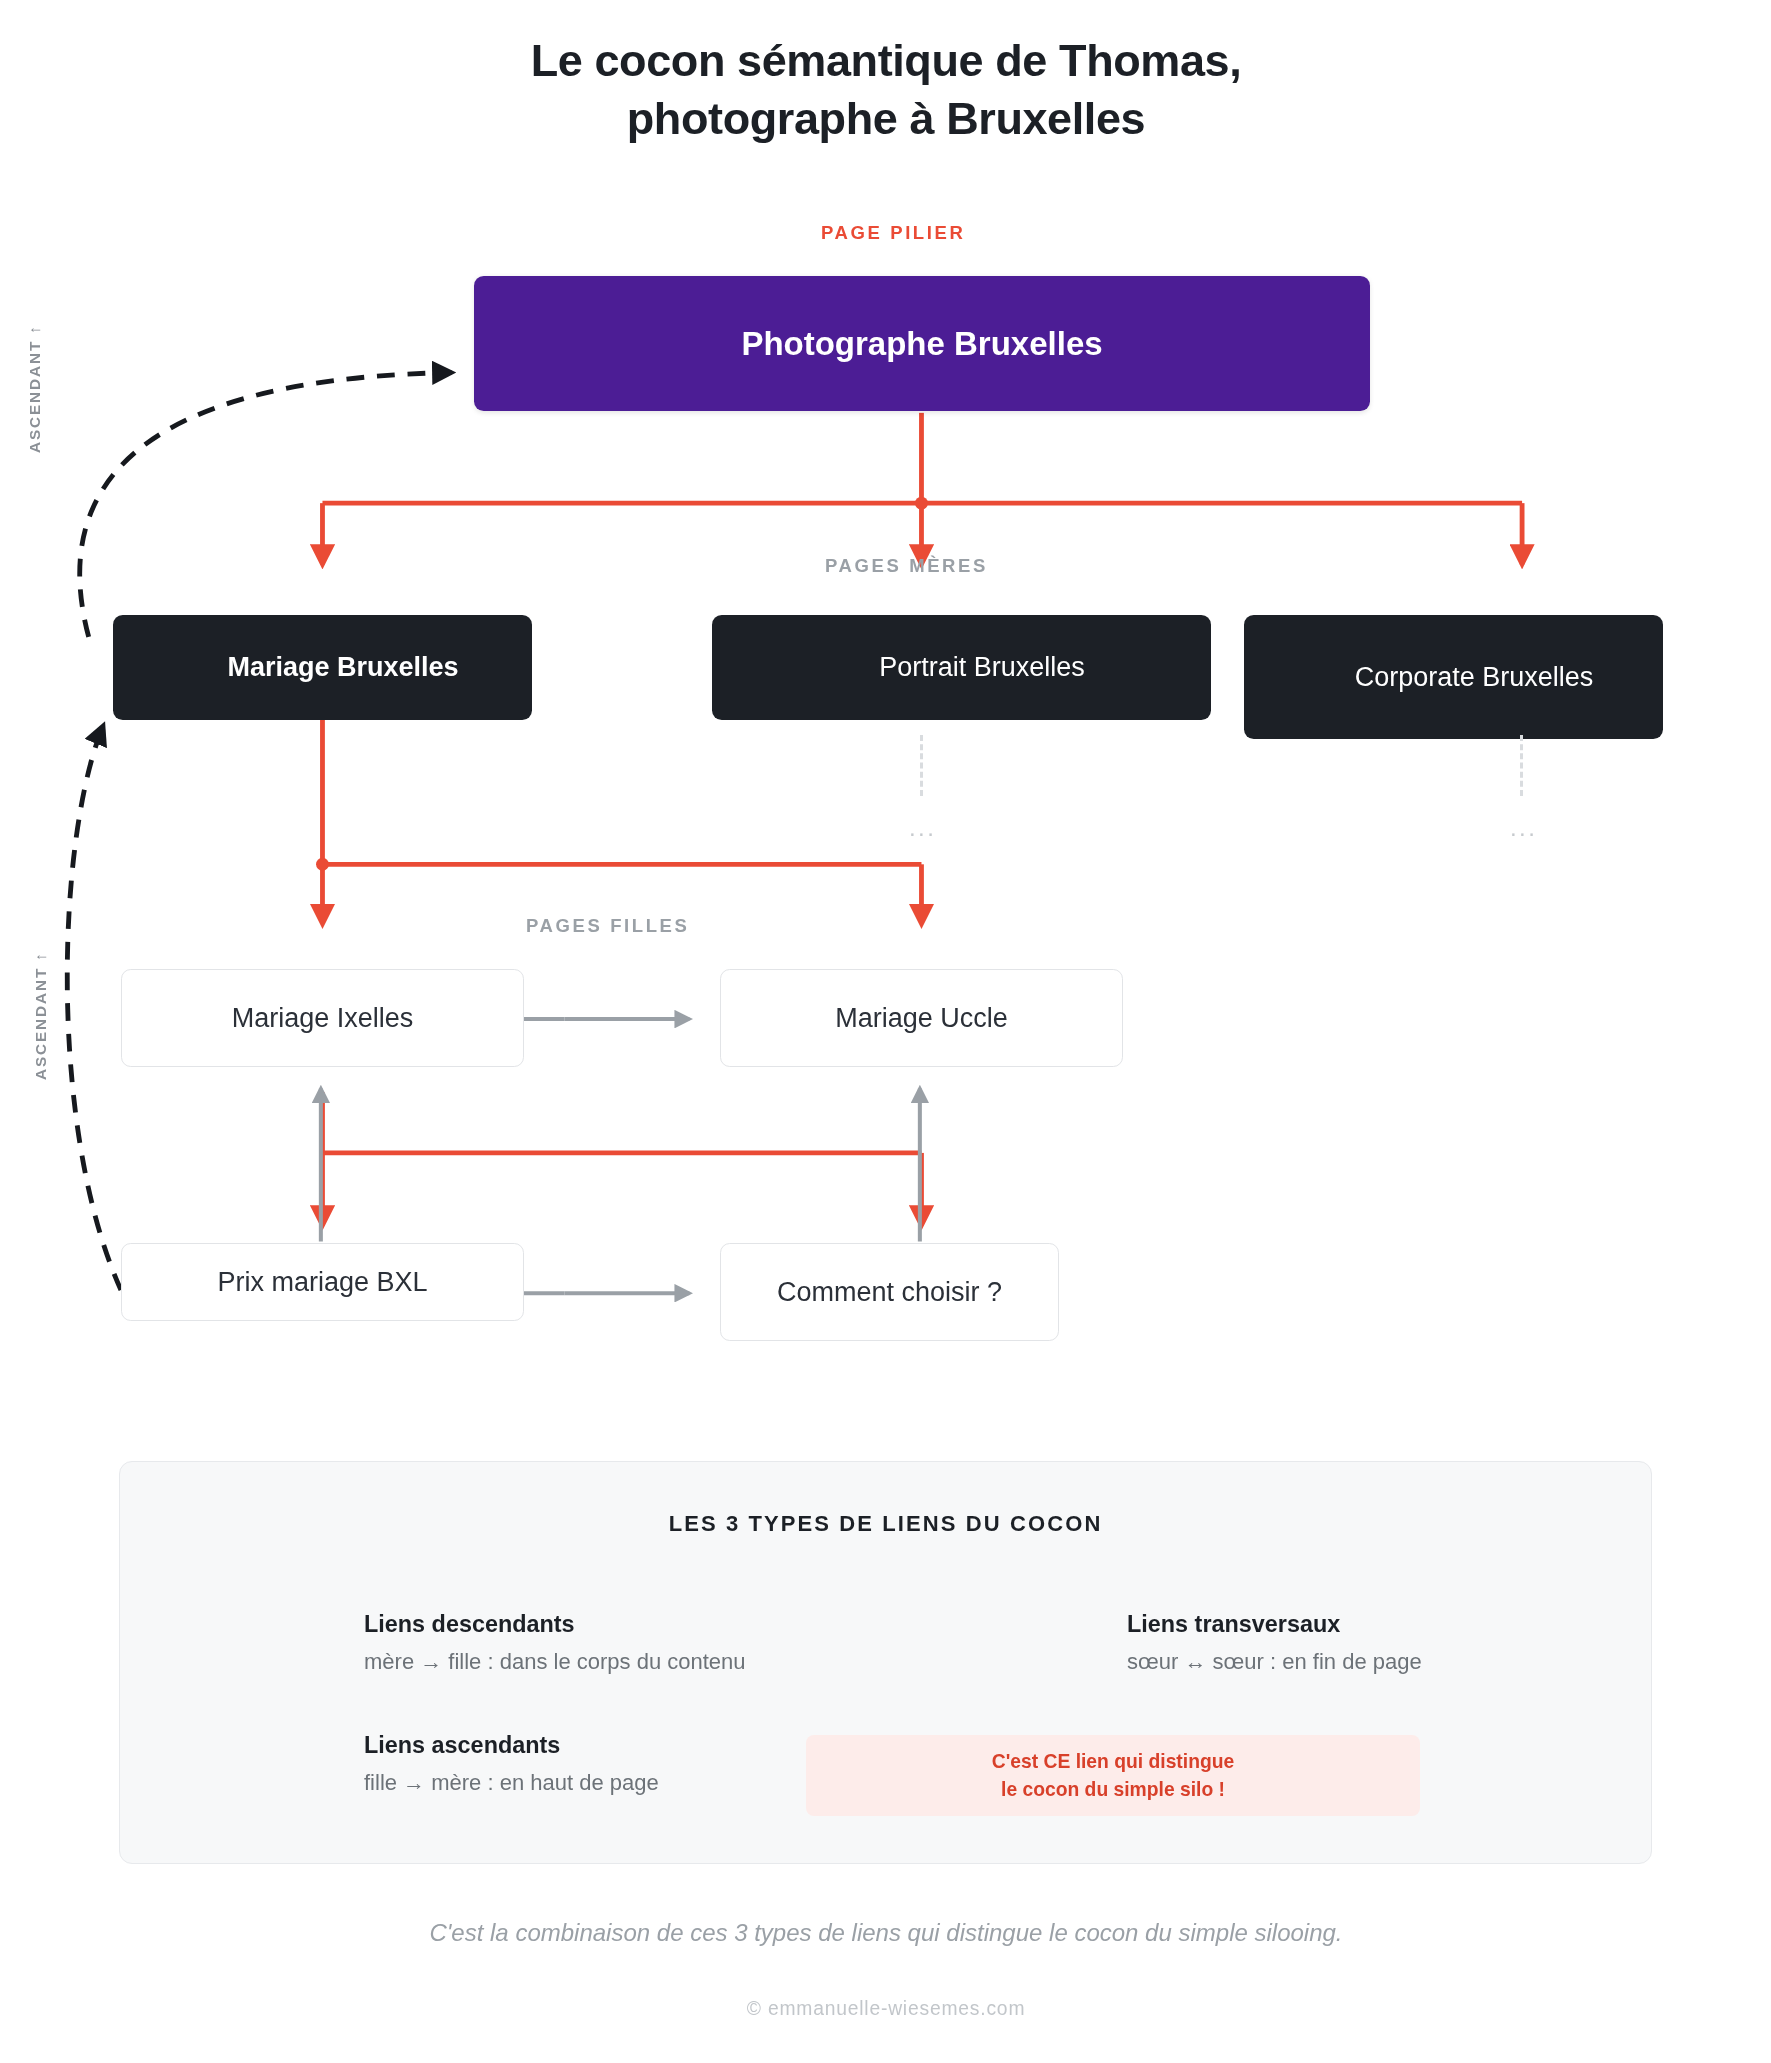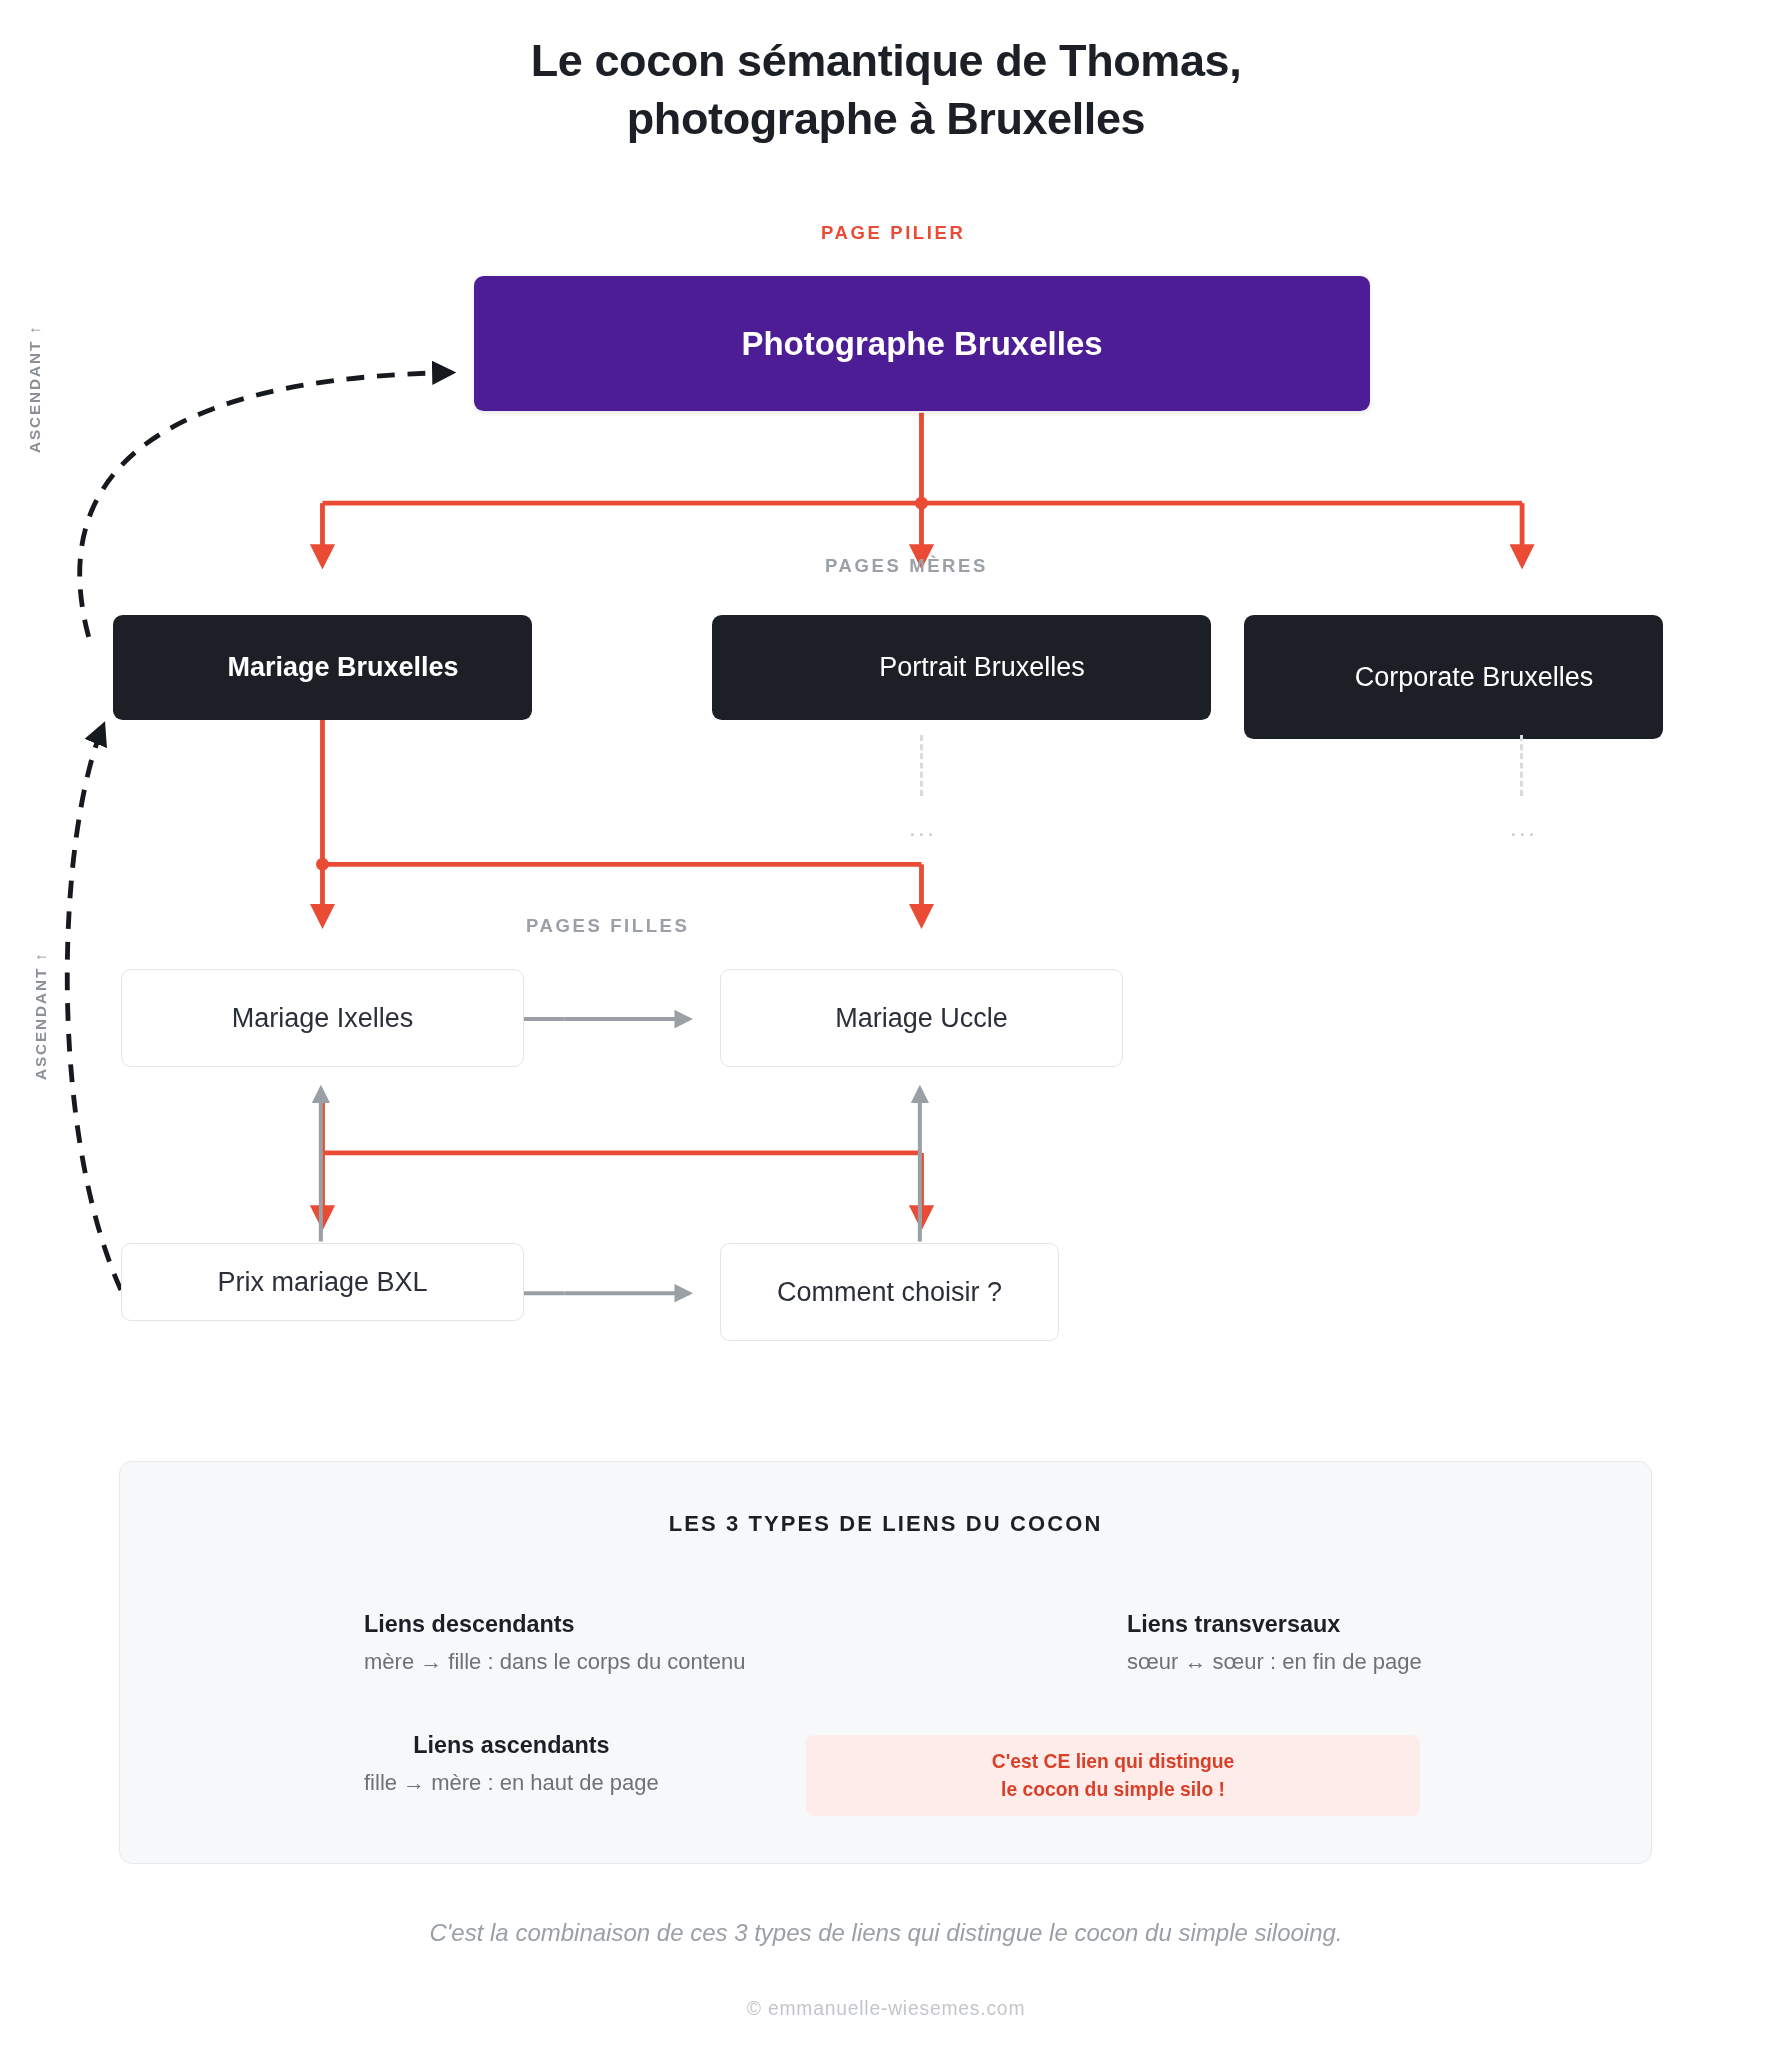--- a/index.html
+++ b/index.html
@@ -294,21 +294,21 @@
   </div>
 
   <div class="legend"></div>
   <div class="legend-title" style="position:absolute; left:119px; width:1533px; top:1511px;">LES 3 TYPES DE LIENS DU COCON</div>
 
   <div class="lg-item" style="left:364px; top:1611px;">
     <div class="lg-head">Liens descendants</div>
     <div class="lg-sub">mère → fille : dans le corps du contenu</div>
   </div>
 
-  <div class="lg-item" style="left:364px; top:1732px;text-align:center;">
+  <div class="lg-item" style="left:364px; top:1732px;">
     <div class="lg-head">Liens ascendants</div>
     <div class="lg-sub">fille → mère : en haut de page</div>
   </div>
 
   <div class="lg-item" style="left:1127px; top:1611px;">
     <div class="lg-head">Liens transversaux</div>
     <div class="lg-sub">sœur ↔ sœur : en fin de page</div>
   </div>
 
   <div class="callout">

